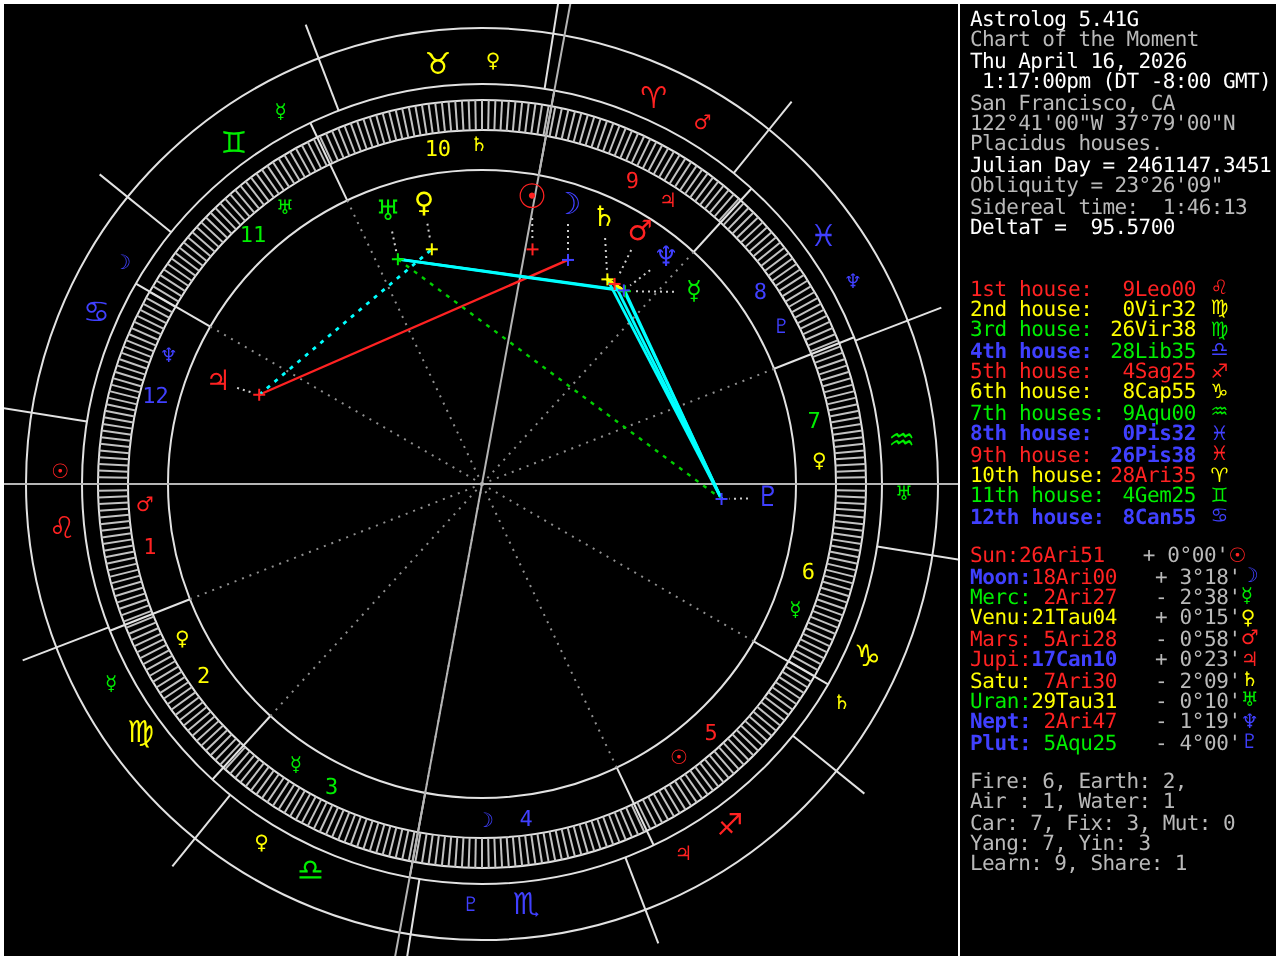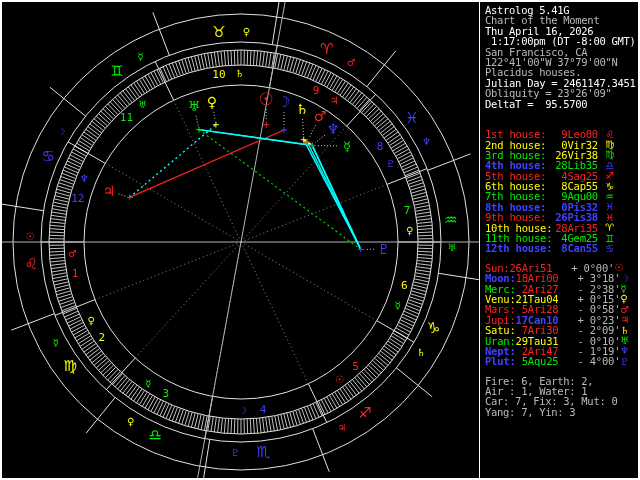--- a/index.html
+++ b/index.html
@@ -535,30 +535,31 @@
     <div id="hdr">
         <div class="hdrline white">Astrolog 5.41G</div>
         <div class="hdrline gray">Chart of the Moment</div>
         <div class="hdrline white">Thu April 16, 2026</div>
         <div class="hdrline white"> 1:17:00pm (DT -8:00 GMT)</div>
         <div class="hdrline gray">San Francisco, CA</div>
         <div class="hdrline gray">122°41'00"W 37°79'00"N</div>
         <div class="hdrline gray">Placidus houses.</div>
         <div class="hdrline white">Julian Day = 2461147.3451</div>
         <div class="hdrline gray">Obliquity = 23°26'09"</div>
+        <div class="hdrline gray">Sidereal time:  1:46:13</div>
         <div class="hdrline white">DeltaT =  95.5700</div>
       </div>
     <div id="houses">
         <div class="row"><span class="hlbl red">1st house:</span><span class="hval red"> 9Leo00</span><span class="glyph red">♌</span></div>
         <div class="row"><span class="hlbl yel">2nd house:</span><span class="hval yel"> 0Vir32</span><span class="glyph yel">♍</span></div>
         <div class="row"><span class="hlbl grn">3rd house:</span><span class="hval yel">26Vir38</span><span class="glyph grn">♍</span></div>
         <div class="row"><span class="hlbl blu">4th house:</span><span class="hval grn">28Lib35</span><span class="glyph blu">♎</span></div>
         <div class="row"><span class="hlbl red">5th house:</span><span class="hval red"> 4Sag25</span><span class="glyph red">♐</span></div>
         <div class="row"><span class="hlbl yel">6th house:</span><span class="hval yel"> 8Cap55</span><span class="glyph yel">♑</span></div>
-        <div class="row"><span class="hlbl grn">7th house:</span><span class="hval grn"> 9Aqu00</span><span class="glyph grn">♒</span></div>
+        <div class="row"><span class="hlbl grn">7th houses:</span><span class="hval grn"> 9Aqu00</span><span class="glyph grn">♒</span></div>
         <div class="row"><span class="hlbl blu">8th house:</span><span class="hval blu"> 0Pis32</span><span class="glyph blu">♓</span></div>
         <div class="row"><span class="hlbl red">9th house:</span><span class="hval blu">26Pis38</span><span class="glyph red">♓</span></div>
         <div class="row"><span class="hlbl yel">10th house:</span><span class="hval red">28Ari35</span><span class="glyph yel">♈</span></div>
         <div class="row"><span class="hlbl grn">11th house:</span><span class="hval grn"> 4Gem25</span><span class="glyph grn">♊</span></div>
         <div class="row"><span class="hlbl blu">12th house:</span><span class="hval blu"> 8Can55</span><span class="glyph blu">♋</span></div>
       </div>
     <div id="planets">
         <div class="row"><span class="plbl red">Sun:</span><span class="pval red">26Ari51</span><span class="pvel gray">+ 0°00'</span><span class="glyph red">☉</span></div>
         <div class="row"><span class="plbl blu">Moon:</span><span class="pval red">18Ari00</span><span class="pvel gray">+ 3°18'</span><span class="glyph blu">☽</span></div>
         <div class="row"><span class="plbl grn">Merc:</span><span class="pval red"> 2Ari27</span><span class="pvel gray">- 2°38'</span><span class="glyph grn">☿</span></div>
@@ -568,15 +569,16 @@
         <div class="row"><span class="plbl yel">Satu:</span><span class="pval red"> 7Ari30</span><span class="pvel gray">- 2°09'</span><span class="glyph yel">♄</span></div>
         <div class="row"><span class="plbl grn">Uran:</span><span class="pval yel">29Tau31</span><span class="pvel gray">- 0°10'</span><span class="glyph grn">♅</span></div>
         <div class="row"><span class="plbl blu">Nept:</span><span class="pval red"> 2Ari47</span><span class="pvel gray">- 1°19'</span><span class="glyph blu">♆</span></div>
         <div class="row"><span class="plbl blu">Plut:</span><span class="pval grn"> 5Aqu25</span><span class="pvel gray">- 4°00'</span><span class="glyph blu">♇</span></div>
       </div>
     <div id="summary">
         <div class="hdrline gray">Fire: 6, Earth: 2,</div>
         <div class="hdrline gray">Air : 1, Water: 1</div>
         <div class="hdrline gray">Car: 7, Fix: 3, Mut: 0</div>
         <div class="hdrline gray">Yang: 7, Yin: 3</div>
+        <div class="hdrline gray">Learn: 9, Share: 1</div>
       </div>
   </div>
 </div>
 
 </body></html>

